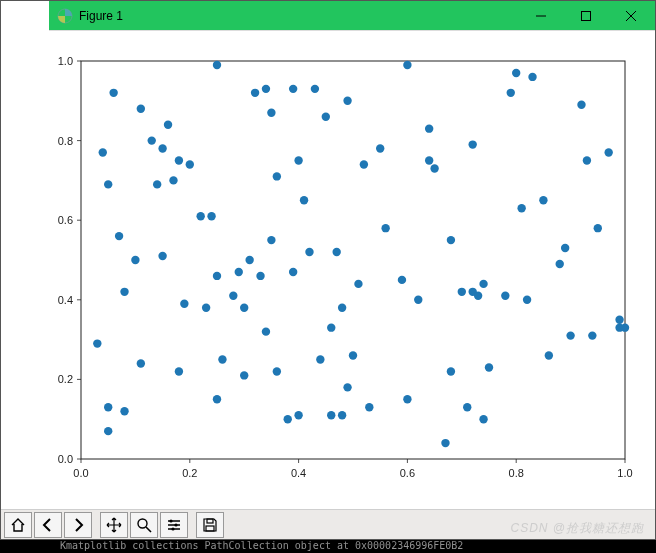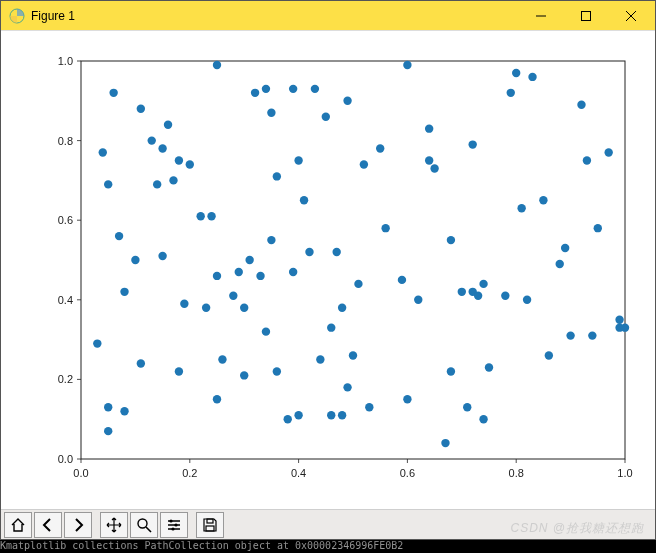--- a/index.html
+++ b/index.html
@@ -18,25 +18,26 @@
     left: 0; top: 0;
     width: 656px; height: 540px;
     background: #fff;
     border: 1px solid #555;
     box-shadow: 2px 2px 6px rgba(0,0,0,0.3);
     display: flex;
     flex-direction: column;
   }
   .titlebar {
     height: 30px;
-    background: #fde047;
+    background: #22c55e;
     border-bottom: 1px solid #ddd;
     display: flex;
     align-items: center;
     padding: 0 2px 0 8px;
+    margin-left: 48px;
   }
   .app-icon {
     width: 16px; height: 16px;
     margin-right: 6px;
     display: inline-flex;
     align-items: center;
     justify-content: center;
   }
   .title { flex: 0 0 auto; font-size: 12px; }
   .title-spacer { flex: 1; }
@@ -87,20 +88,21 @@
   .bg-strip {
     position: absolute;
     left: 0; bottom: 0;
     width: 656px; height: 13px;
     background: #000;
     color: #999;
     font-family: monospace;
     font-size: 10px;
     overflow: hidden;
     white-space: nowrap;
+    padding-left: 60px;
   }
   .axis text { font-size: 11px; fill: #222; }
   .axis line, .axis path { stroke: #222; stroke-width: 0.8; fill: none; }
 </style>
 </head>
 <body>
 
 <div class="bg-strip">Kmatplotlib collections PathCollection object at 0x00002346996FE0B2</div>
 
 <div class="window">

